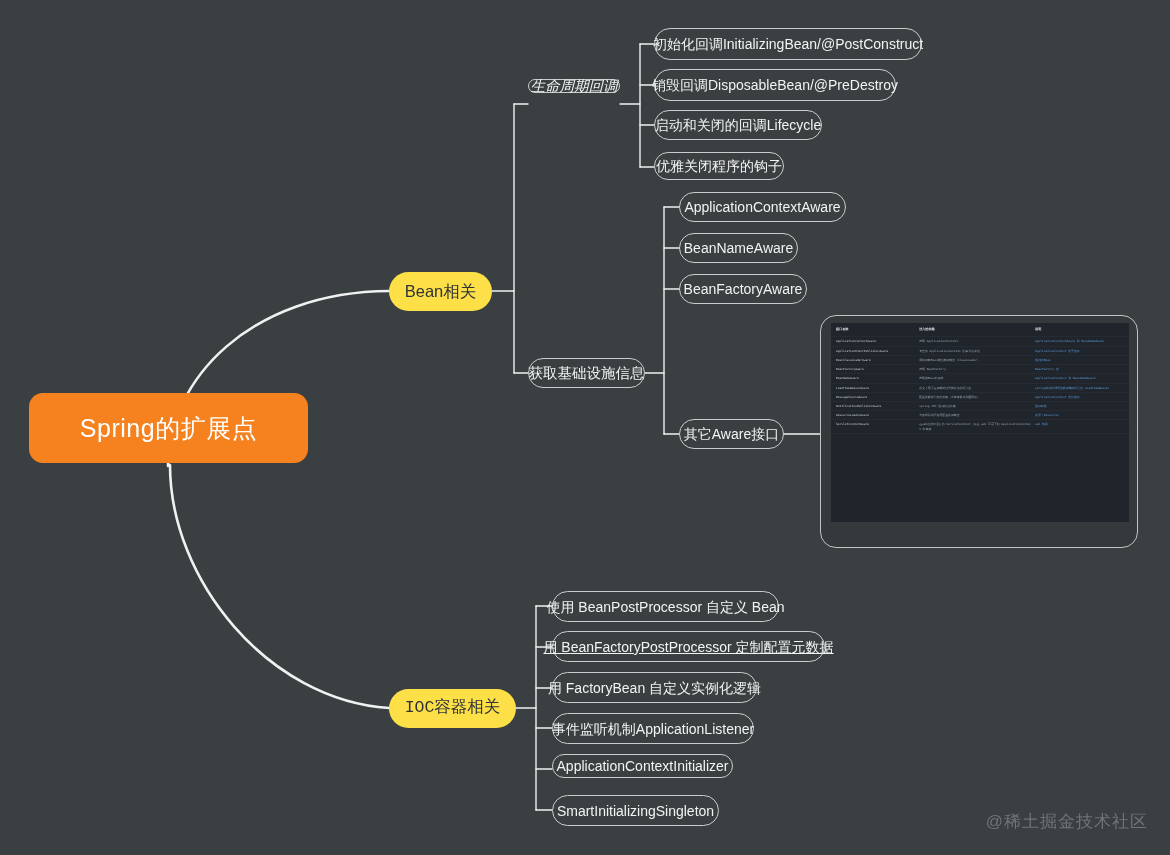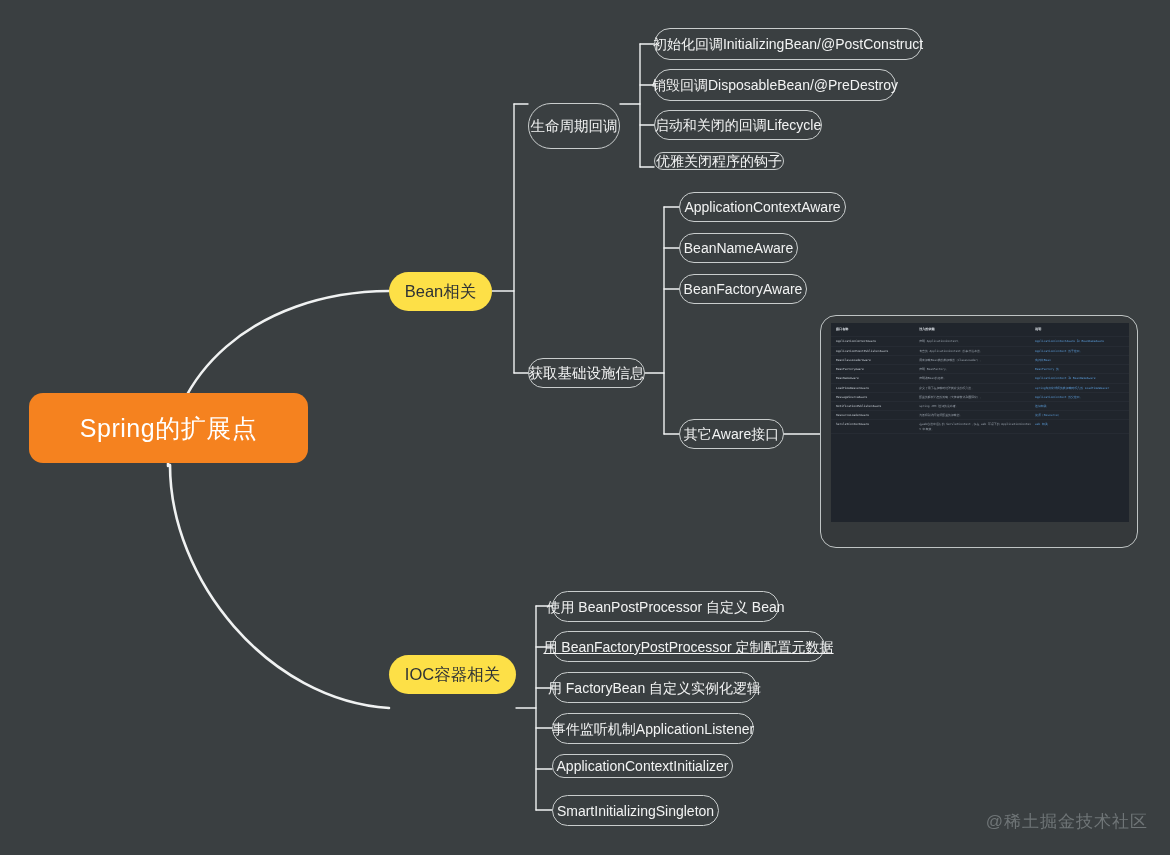--- a/index.html
+++ b/index.html
@@ -153,33 +153,33 @@
       <path d="M 536 728 H 552" stroke-width="1.4"></path>
       <path d="M 536 769 H 552" stroke-width="1.4"></path>
       <path d="M 536 810 H 552" stroke-width="1.4"></path>
     </g>
   </svg>
 
   <div class="node root" style="left:29px; top:393px; width:279px; height:70px;">Spring的扩展点</div>
 
   <div class="node branch" style="left:389px; top:272px; width:103px; height:39px;">Bean相关</div>
 
-  <div class="node branch" style="left:389px; top:655px; width:127px; height:39px;">IOC容器相关</div>
-
-  <div class="node outline" style="left:528px; top:103px; width:92px; height:46px;">生命周期回调</div>
+  <div class="node branch" style="left:389px; top:689px; width:127px; height:39px;font-family:Liberation Mono, monospace;">IOC容器相关</div>
+
+  <div class="node outline" style="left:528px; top:79px; width:92px; height:14px;font-style:italic;">生命周期回调</div>
 
   <div class="node outline" style="left:528px; top:358px; width:117px; height:30px;">获取基础设施信息</div>
 
   <div class="node outline sub" style="left:654px; top:28px; width:268px; height:32px;">初始化回调InitializingBean/@PostConstruct</div>
 
   <div class="node outline sub" style="left:654px; top:69px; width:242px; height:32px;">销毁回调DisposableBean/@PreDestroy</div>
 
   <div class="node outline sub" style="left:654px; top:110px; width:168px; height:30px;">启动和关闭的回调Lifecycle</div>
 
-  <div class="node outline sub" style="left:654px; top:152px; width:130px; height:18px;">优雅关闭程序的钩子</div>
+  <div class="node outline sub" style="left:654px; top:152px; width:130px; height:28px;">优雅关闭程序的钩子</div>
 
   <div class="node outline sub" style="left:679px; top:192px; width:167px; height:30px;">ApplicationContextAware</div>
 
   <div class="node outline sub" style="left:679px; top:233px; width:119px; height:30px;">BeanNameAware</div>
 
   <div class="node outline sub" style="left:679px; top:274px; width:128px; height:30px;">BeanFactoryAware</div>
 
   <div class="node outline sub" style="left:679px; top:419px; width:105px; height:30px;">其它Aware接口</div>
 
   <div class="node outline sub" style="left:552px; top:591px; width:227px; height:31px;">使用 BeanPostProcessor 自定义 Bean</div>

